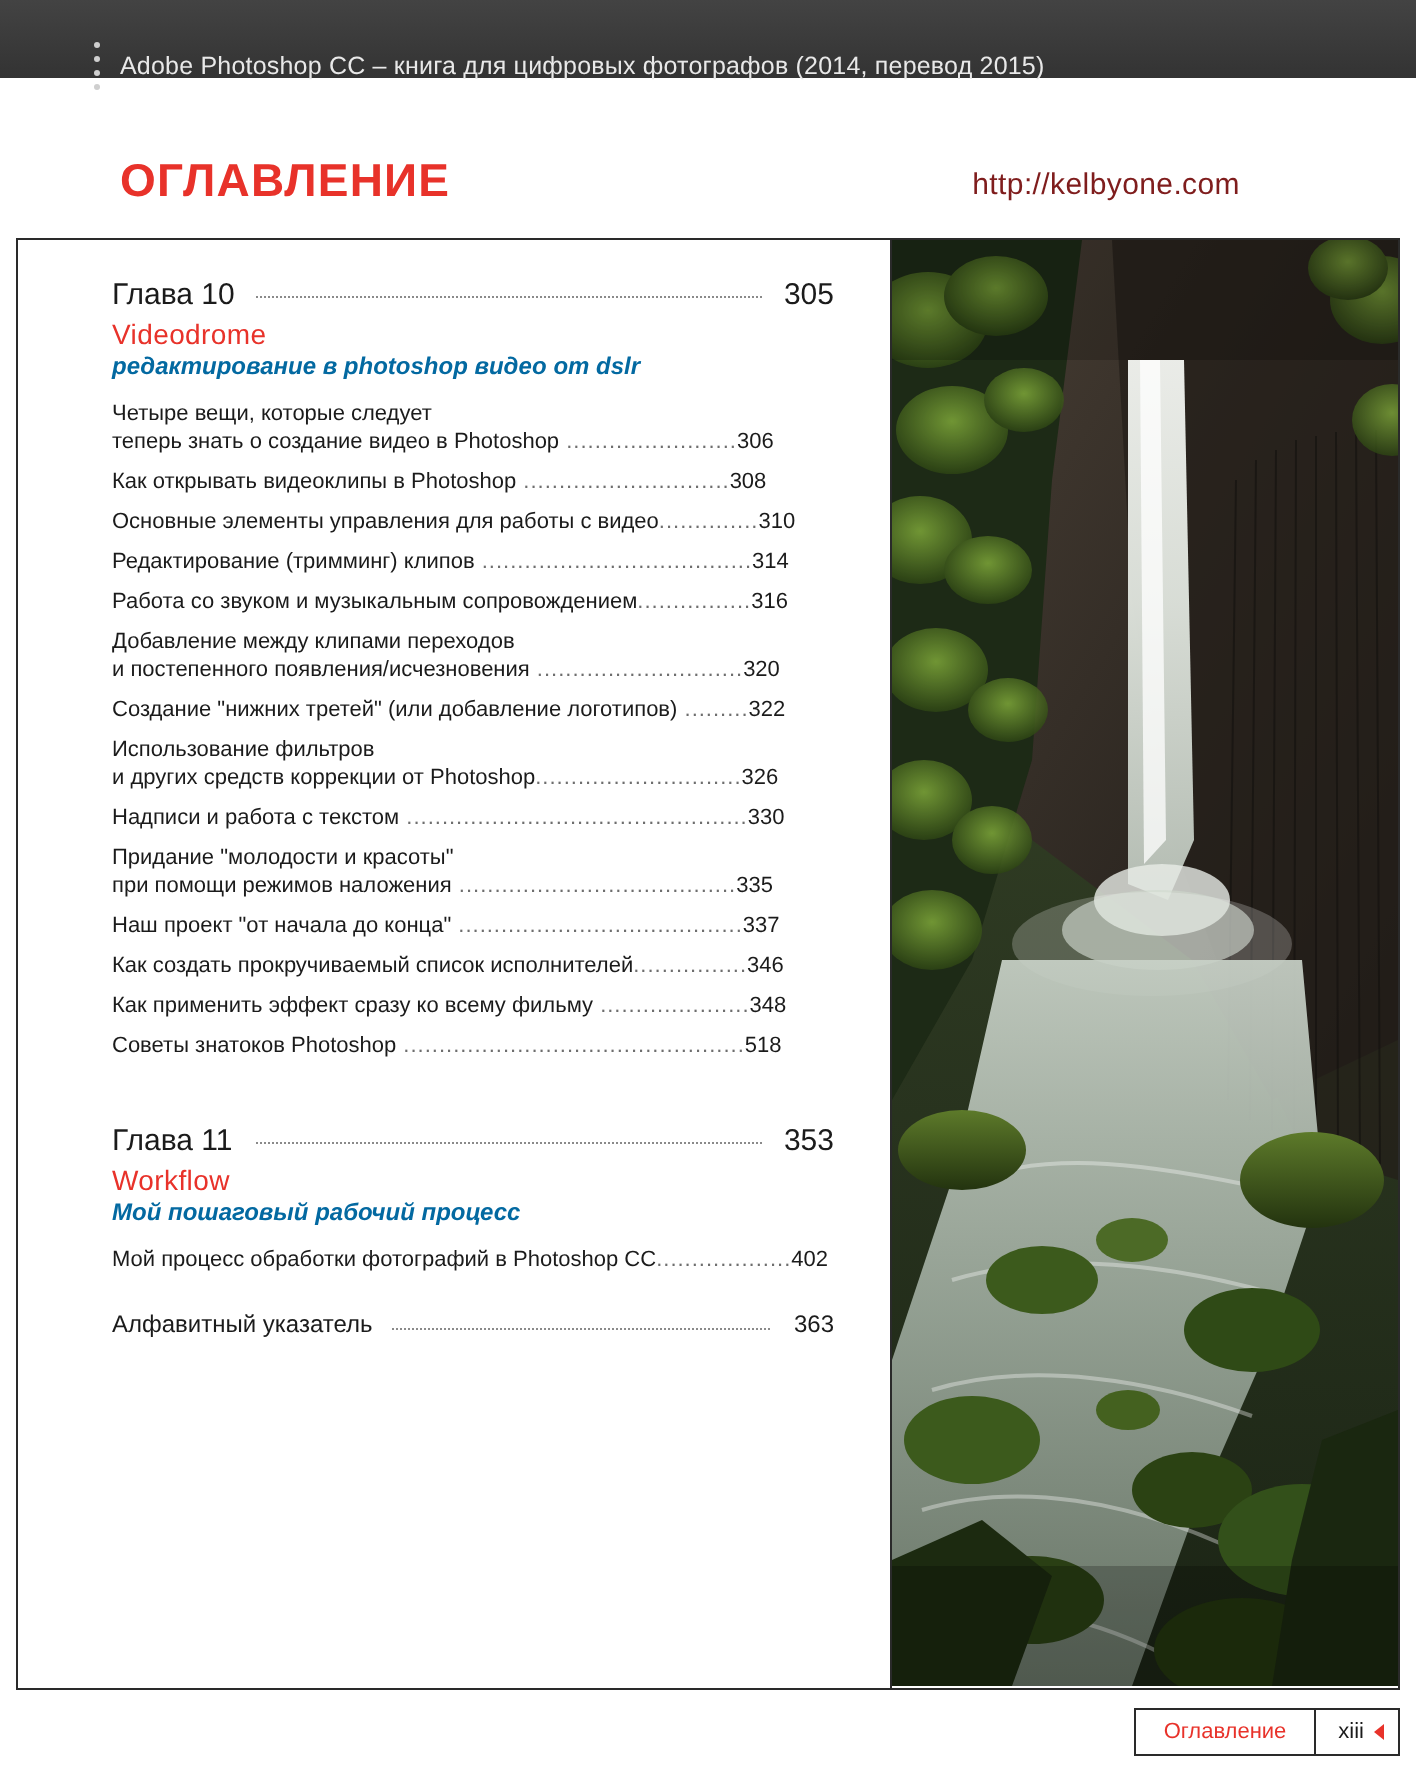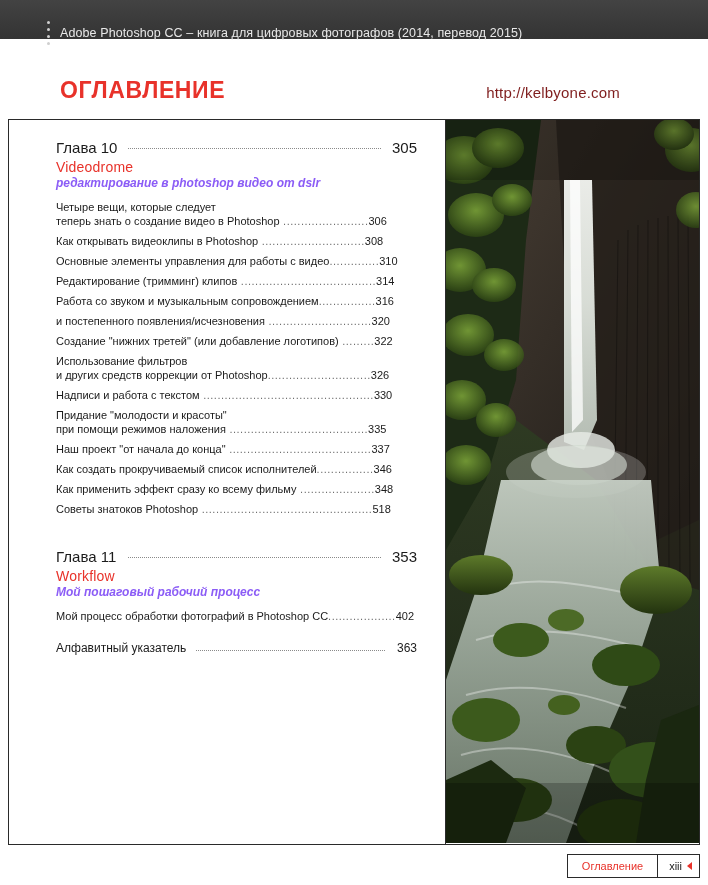--- a/index.html
+++ b/index.html
@@ -159,21 +159,21 @@
     text-align: right;
   }
   .chapter-name {
     font-size: 14px;
     color: #e8322a;
     margin-top: 3px;
     letter-spacing: 0.2px;
   }
   .chapter-sub {
     font-size: 12px;
-    color: #8b5cf6;
+    color: #0369a1;
     font-style: italic;
     font-weight: bold;
     margin-top: 1px;
     margin-bottom: 10px;
   }
   .entry {
     position: relative;
     font-size: 11px;
     color: #1b1b1b;
     line-height: 14px;
@@ -329,20 +329,21 @@
 
         <div class="entry">
           <span class="etext">Редактирование (тримминг) клипов</span><span class="leader"> ......................................</span><span class="epage">314</span>
         </div>
 
         <div class="entry">
           <span class="etext">Работа со звуком и музыкальным сопровождением</span><span class="leader">................</span><span class="epage">316</span>
         </div>
 
         <div class="entry entry-2line">
+          <span class="line1">Добавление между клипами переходов</span>
           <span class="etext">и постепенного появления/исчезновения</span><span class="leader"> .............................</span><span class="epage">320</span>
         </div>
 
         <div class="entry">
           <span class="etext">Создание "нижних третей" (или добавление логотипов)</span><span class="leader"> .........</span><span class="epage">322</span>
         </div>
 
         <div class="entry entry-2line">
           <span class="line1">Использование фильтров</span>
           <span class="etext">и других средств коррекции от Photoshop</span><span class="leader">.............................</span><span class="epage">326</span>

